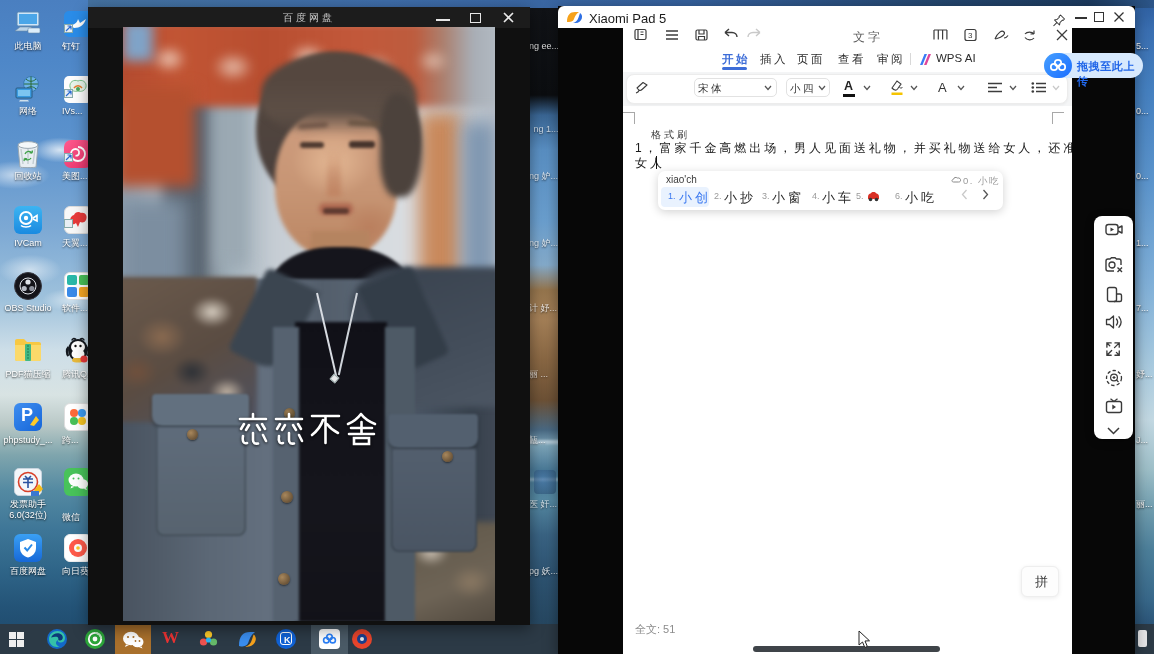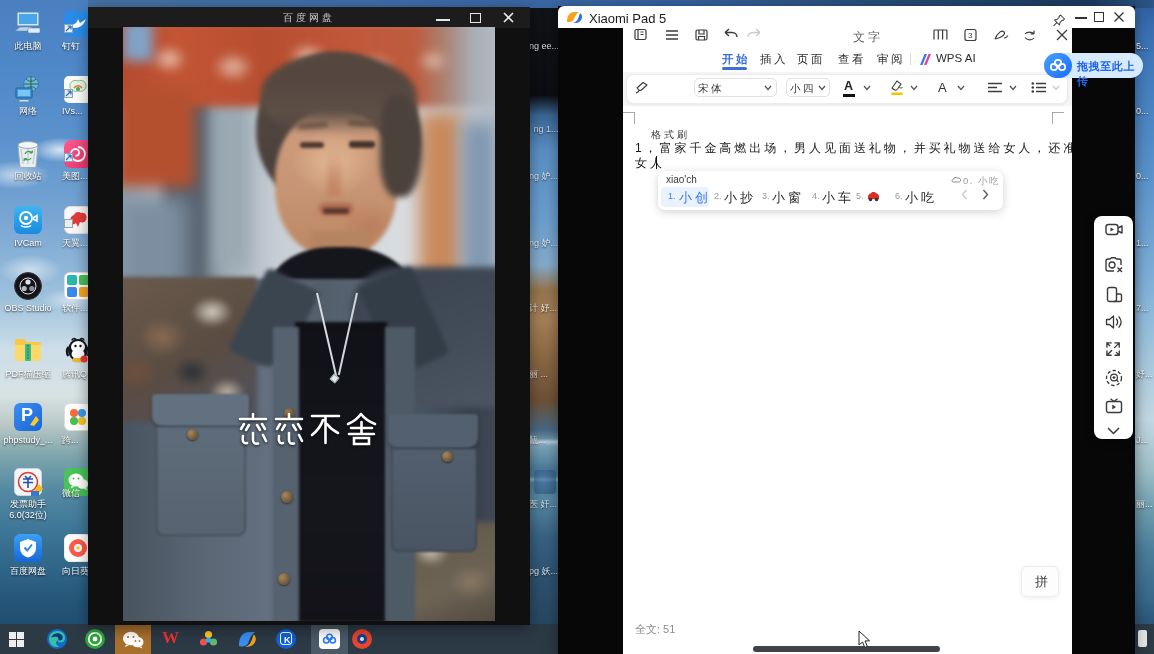--- a/index.html
+++ b/index.html
@@ -179,21 +179,21 @@
   <div class="lbl" style="left:62px;top:435px;width:40px;text-align:left;">跨...</div>
   <div class="abs" style="left:64px;top:468px;width:28px;height:28px;border-radius:6px;background:#48c35a;"></div>
   <svg class="abs" style="left:67px;top:472px" width="22" height="20" viewBox="0 0 22 20">
     <ellipse cx="9" cy="8" rx="7.5" ry="6.5" fill="#fff"></ellipse>
     <circle cx="6.5" cy="6.5" r="1" fill="#48c35a"></circle>
       <circle cx="11.5" cy="6.5" r="1" fill="#48c35a"></circle>
     <path d="M4.5 14 L3.5 16.5 L7.5 14.8" fill="#fff"></path>
     <ellipse cx="15.5" cy="12" rx="5.5" ry="4.8" fill="#fff"></ellipse>
     <path d="M19 16 L20 18 L16.5 16.8" fill="#fff"></path>
   </svg>
-  <div class="lbl" style="left:62px;top:488px;width:40px;text-align:left;">微信</div>
+  <div class="lbl" style="left:62px;top:512px;width:40px;text-align:left;">微信</div>
   <div class="abs" style="left:64px;top:534px;width:28px;height:28px;border-radius:6px;background:#fff;border:1px solid #eee;"></div>
   <svg class="abs" style="left:67px;top:537px" width="22" height="22" viewBox="0 0 22 22">
     <circle cx="11" cy="11" r="9" fill="#ff5a4a"></circle>
     <circle cx="11" cy="11" r="4" fill="#fff"></circle>
     <circle cx="11" cy="11" r="1.8" fill="#ffca28"></circle>
   </svg>
   <div class="lbl" style="left:62px;top:566px;width:40px;text-align:left;">向日葵</div>
 
   <div class="lbl" style="left:529px;top:41px;width:34px;text-align:left;opacity:.85;">ng ee...</div>
   <div class="lbl" style="left:529px;top:124px;width:34px;text-align:center;opacity:.7;">ng 1...</div>

